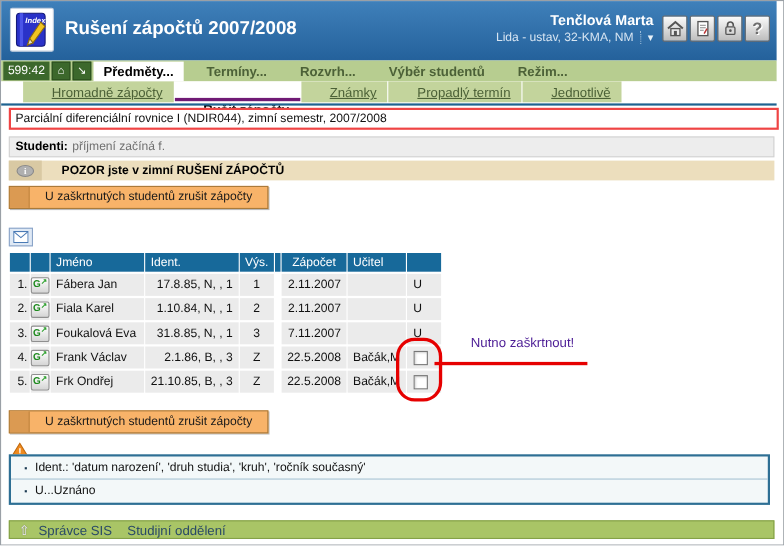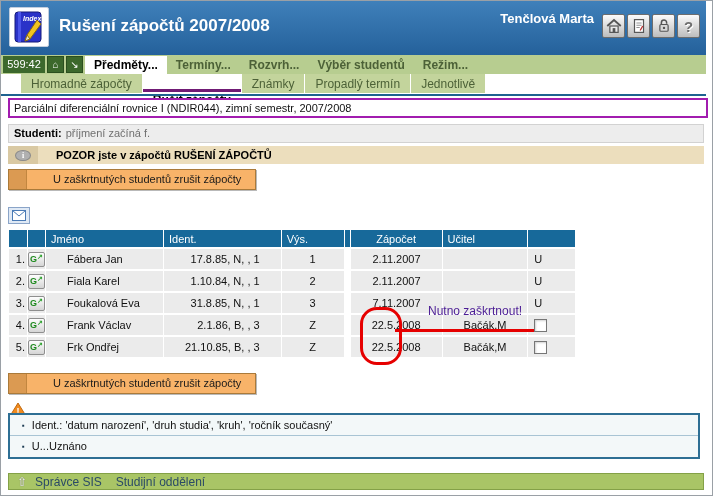--- a/index.html
+++ b/index.html
@@ -22,58 +22,58 @@
            background:linear-gradient(#fbfbfb,#bdbdbd);display:flex;align-items:center;justify-content:center;cursor:pointer;}
   .help-q{font-size:15px;font-weight:bold;color:#6e6e6e;text-shadow:1px 1px 0 #fff;}
 
   
   .menubar{position:absolute;left:0;top:54px;width:705px;height:19px;background:#b7cd90;}
   .timer{position:absolute;left:2px;top:1px;width:42px;height:17px;background:#3c682c;color:#fff;
          font-size:11px;text-align:center;line-height:17px;}
   .mini-btn{position:absolute;top:1px;width:17px;height:17px;background:#3c682c;border:1px solid #2b4f1e;
             color:#fff;font-size:10px;line-height:14px;text-align:center;padding:0;cursor:pointer;}
   .mini-home{left:46px;} .mini-exit{left:65px;}
-  .menu-items{position:absolute;left:84px;top:1px;display:flex;height:18px;}
+  .menu-items{position:absolute;left:84px;top:1px;display:flex;height:18px;gap:12px;}
   .menu-item{font-size:12px;color:#4c6137;padding:0 9px;line-height:18px;white-space:nowrap;cursor:pointer;font-weight:bold;}
   .menu-item.active{background:#fff;color:#000;font-weight:bold;}
 
   
   .tabrow{position:absolute;left:0;top:73px;width:705px;height:20px;background:#fff;}
   .tabs{position:absolute;left:20px;top:0;display:flex;height:20px;}
-  .tab{background:#c3d49c;color:#4c6137;font-size:12px;line-height:19px;height:19px;padding:1px 10px 0 10px;
-       margin-right:1px;white-space:nowrap;cursor:pointer;box-sizing:border-box;}
+  .tab{background:#c3d49c;color:#4c6137;font-size:12px;line-height:19px;height:19px;padding:1px 10px 0 26px;
+       margin-right:1px;white-space:nowrap;cursor:pointer;box-sizing:border-box;text-decoration:underline;}
   .tab.active{background:#fff;color:#000;font-weight:bold;border-top:3px solid #701a75;padding-top:0;line-height:16px;margin-top:15px;}
   .blueline{position:absolute;left:0;top:93px;width:705px;height:2px;background:#1e6290;}
 
   
-  .course-box{position:absolute;left:7px;top:97px;width:688px;height:16px;border:2px solid #a21caf;
+  .course-box{position:absolute;left:7px;top:97px;width:688px;height:16px;border:2px solid #ef4444;
               background:#fff;font-size:11px;line-height:16px;padding:0 4px;white-space:nowrap;color:#111;}
   .studenti{position:absolute;left:7px;top:123px;width:684px;height:15px;background:#ededed;
             border:1px solid #d2d2d2;font-size:11px;line-height:15px;padding:1px 5px;}
   .studenti b{color:#000;} .studenti .val{color:#707070;margin-left:4px;}
   .pozor{position:absolute;left:7px;top:145px;width:696px;height:18px;background:#ecdebd;display:flex;align-items:center;}
   .pozor-iconbox{width:30px;height:18px;background:#d9c9a3;display:flex;align-items:center;justify-content:center;}
   .info-oval{width:14px;height:9px;background:#b0b0b0;border:1px solid #8a8a8a;border-radius:50%;
              color:#fff;font-size:8px;font-weight:bold;line-height:9px;text-align:center;font-family:"Liberation Serif",serif;}
   .pozor-text{font-size:11px;font-weight:bold;color:#000;margin-left:18px;white-space:nowrap;}
 
   .action-btn{position:absolute;left:7px;height:21px;display:flex;border:1px solid #aa7a3a;background:#f8b369;
-              box-shadow:1px 1px 0 #b9b9b9;padding:0;cursor:pointer;box-sizing:border-box;gap:12px;}
+              box-shadow:1px 1px 0 #b9b9b9;padding:0;cursor:pointer;box-sizing:border-box;}
   .action-btn .grip{width:17px;background:#db9a52;border-right:1px solid #c2863f;}
   .action-btn .lbl{font-size:11px;color:#1a1a1a;line-height:19px;padding:0 14px;white-space:nowrap;
                    font-family:"Liberation Sans",sans-serif;}
   .btn-top{top:168px;} .btn-bottom{top:372px;}
 
   .mail-btn{position:absolute;left:7px;top:206px;width:22px;height:17px;background:#dfe9f5;
             border:1px solid #8aa4c8;display:flex;align-items:center;justify-content:center;padding:0;cursor:pointer;}
 
   
   .grid{position:absolute;left:7px;top:227px;border-collapse:separate;border-spacing:1px 2px;font-size:11px;}
   .grid th{background:#17699a;color:#fff;font-weight:normal;height:17px;text-align:left;padding:0 5px;white-space:nowrap;}
-  .grid td{background:#ebebeb;height:20px;padding:0 21px;white-space:nowrap;color:#111;}
+  .grid td{background:#ebebeb;height:20px;padding:0 5px;white-space:nowrap;color:#111;}
   .grid th.c-sep{padding:0;} .grid td.c-sep{background:#fff;padding:0;}
   .c-num{width:14px;text-align:right;padding:0 2px !important;}
   .c-g{width:17px;text-align:center;padding:0 !important;}
   .c-name{width:75px;} .c-ident{width:74px;text-align:right;}
   .c-vys{width:20px;text-align:center;} .c-sep{width:5px;}
   .c-zap{width:46px;text-align:right;} .c-ucitel{width:40px;}
   .c-flag{width:20px;padding-left:6px !important;}
   .gbtn{width:17px;height:15px;background:linear-gradient(#fefefe,#d5d5d5);border:1px solid #8f8f8f;border-radius:2px;
         padding:0;font-size:9px;font-weight:bold;color:#1e8a1e;line-height:11px;cursor:pointer;}
   .garr{font-size:7px;color:#2fa12f;position:relative;top:-3px;left:0px;}
@@ -110,20 +110,23 @@
         <rect x="8" y="4" width="3" height="30" fill="#4a54e8"></rect>
         <text x="13" y="13" font-size="7" font-style="italic" font-weight="bold" fill="#fff" font-family="Liberation Sans, sans-serif">Index</text>
         <polygon points="27,12 31,16 20,31 15,33 17,27" fill="#f2c421" stroke="#8a6a10"></polygon>
         <polygon points="15,33 17,27 20,31" fill="#e8e0c8" stroke="#8a6a10"></polygon>
       </svg>
     </button>
     <div class="app-title">Rušení zápočtů 2007/2008</div>
 
     <div class="user-block">
       <div class="user-name">Tenčlová Marta</div>
+      <div class="user-detail">
+        <span>Lida - ustav, 32-KMA, NM</span><span class="user-caret">▾</span>
+      </div>
     </div>
 
     <div class="hdr-icons">
       <button class="hdr-btn">
         <svg width="18" height="18" viewBox="0 0 24 24">
           <path d="M3 12 L12 4 L21 12" fill="none" stroke="#555" stroke-width="2.4"></path>
           <rect x="6.5" y="12" width="11" height="8.5" fill="#e9e9e9" stroke="#555" stroke-width="1.6"></rect>
           <rect x="10.2" y="14.8" width="3.6" height="5.7" fill="#555"></rect>
         </svg>
       </button>
@@ -176,21 +179,21 @@
   <div class="course-box">Parciální diferenciální rovnice I (NDIR044), zimní semestr, 2007/2008</div>
 
   <div class="studenti">
     <b>Studenti:</b><span class="val">příjmení začíná f.</span>
   </div>
 
   <div class="pozor">
     <div class="pozor-iconbox">
       <div class="info-oval">i</div>
     </div>
-    <div class="pozor-text">POZOR jste v zápočtů RUŠENÍ ZÁPOČTŮ</div>
+    <div class="pozor-text">POZOR jste v zimní RUŠENÍ ZÁPOČTŮ</div>
   </div>
 
   <button class="action-btn btn-top">
     <span class="grip"></span>
     <span class="lbl">U zaškrtnutých studentů zrušit zápočty</span>
   </button>
 
   <button class="mail-btn">
     <svg width="14" height="11" viewBox="0 0 14 11">
       <rect x="0.5" y="0.5" width="13" height="10" fill="#fff" stroke="#4a7ab5"></rect>

